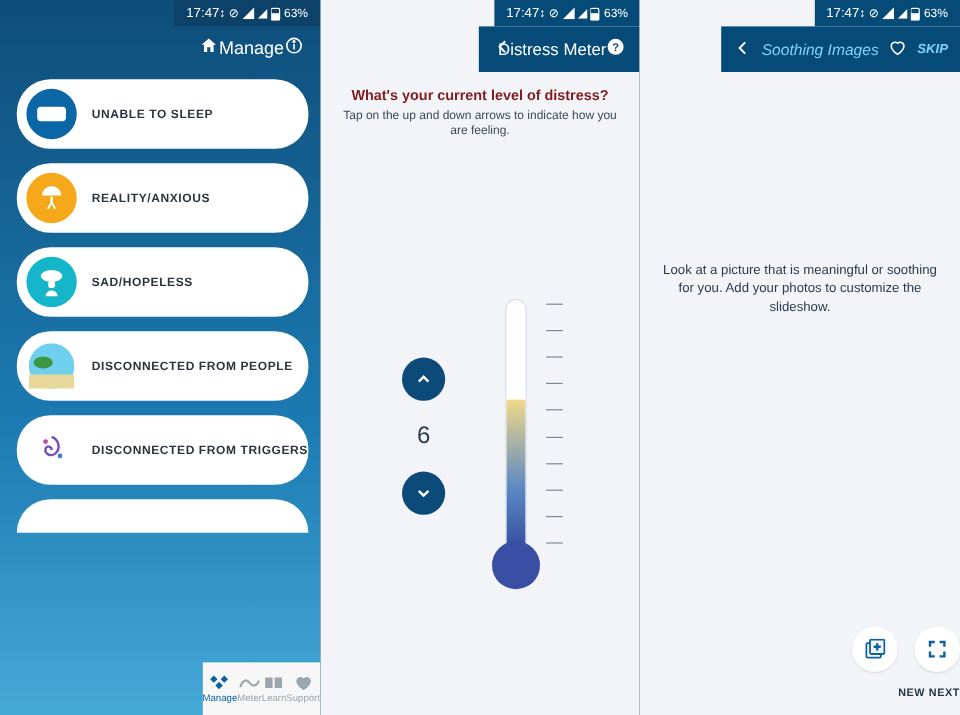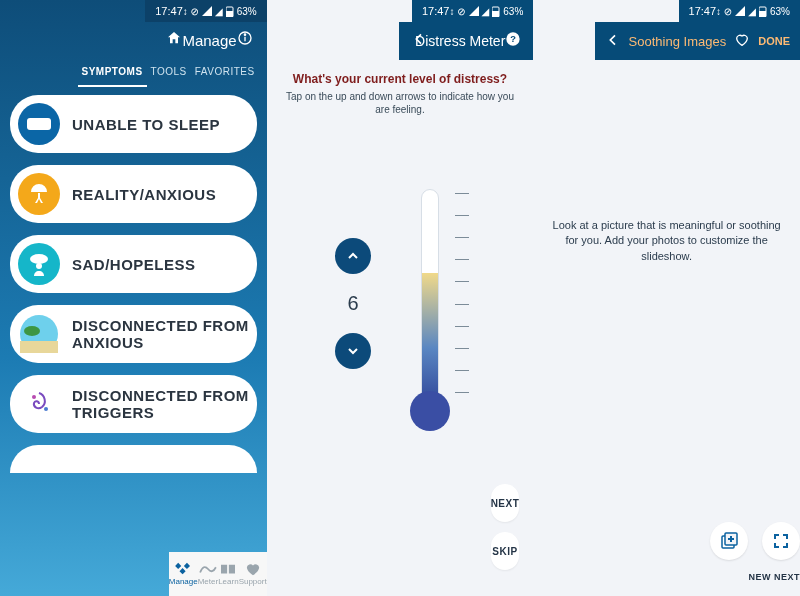--- a/index.html
+++ b/index.html
@@ -19,21 +19,21 @@
   .hdr-a { display: flex; align-items: center; justify-content: space-between; height: 36px; padding: 0 14px; color: #fff; }
   .hdr-a .ttl { font-size: 15px; font-weight: 400; }
   .tabs { display: flex; justify-content: space-around; padding: 0 8px; color: #cfe3ef; font-size: 10px; letter-spacing: 0.5px; }
   .tab { padding: 8px 4px 10px; position: relative; }
   .tab.active { color: #fff; font-weight: 600; }
   .tab.active::after { content: ""; position: absolute; left: 0; right: 0; bottom: 0; height: 2px; background: #fff; }
   .list { flex: 1; padding: 8px 10px 0 10px; overflow: hidden; }
   .item { background: #fff; border-radius: 28px; height: 58px; margin-bottom: 12px; display: flex; align-items: center; padding-left: 8px; }
   .item:last-child { margin-bottom: 0; }
   .icn { width: 42px; height: 42px; border-radius: 50%; display: flex; align-items: center; justify-content: center; margin-right: 12px; flex-shrink: 0; }
-  .item .lbl { font-size: 15px; letter-spacing: 0.5px; color: #2b3540; font-weight: 600; }
+  .item .lbl { font-size: 10px; letter-spacing: 0.5px; color: #2b3540; font-weight: 600; }
   .part { height: 28px; background: #fff; border-radius: 28px 28px 0 0; }
 
   .bottom-nav { height: 44px; background: #f7f7f7; display: flex; justify-content: space-around; align-items: center; }
   .bn { display: flex; flex-direction: column; align-items: center; font-size: 8px; color: #9aa5ad; gap: 1px; }
   .bn.active { color: #0b62a0; }
   .bn svg { width: 18px; height: 14px; }
 
   
   .screen-b { background: #f2f4f8; }
   .hdr-b { height: 38px; background: #064b78; color: #fff; display: flex; align-items: center; padding: 0 12px; }
@@ -49,21 +49,21 @@
   .tube { position: absolute; bottom: 34px; width: 18px; height: 210px; background: #fff; border: 1px solid #d7dee6; border-radius: 10px 10px 0 0; overflow: hidden; }
   .fill { position: absolute; bottom: 0; width: 100%; height: 60%; background: linear-gradient(#f0d98a, #5a87c2 60%, #354e9e); }
   .bulb { width: 40px; height: 40px; border-radius: 50%; background: #3a4ea4; position: absolute; bottom: 2px; }
   .ticks { position: absolute; right: -4px; bottom: 40px; height: 200px; display: flex; flex-direction: column; justify-content: space-between; }
   .ticks span { width: 14px; height: 1px; background: #7c8b98; display: block; }
   .b-actions { padding: 8px 14px 16px; }
   .wbtn { background: #fff; border-radius: 24px; height: 38px; display: flex; align-items: center; justify-content: center; font-size: 10px; font-weight: 600; letter-spacing: 0.5px; color: #243446; margin-bottom: 10px; box-shadow: 0 1px 2px rgba(0,0,0,0.06); }
 
   
   .screen-c { background: #f2f4f8; }
-  .hdr-c { height: 38px; background: #064b78; color: #fdba74; display: flex; align-items: center; padding: 0 10px; gap: 8px; font-size: 13px; }
+  .hdr-c { height: 38px; background: #064b78; color: #7dd3fc; display: flex; align-items: center; padding: 0 10px; gap: 8px; font-size: 13px; font-style: italic; }
   .hdr-c .ttl { flex: 1; text-align: center; font-size: 13px; }
   .done { font-size: 11px; font-weight: 600; }
   .hero { height: 140px; background: linear-gradient(#2a3b4a 0%, #4c6378 30%, #f4ce88 55%, #a56f3b 70%, #caa06a 100%); position: relative; overflow: hidden; }
   .sun { position: absolute; left: 50%; top: 40px; width: 28px; height: 28px; border-radius: 50%; background: radial-gradient(#fff7d6, #f6c25a 60%, transparent 72%); transform: translateX(-50%); box-shadow: 0 0 30px 12px rgba(246,194,90,0.5); }
   .clouds { position:absolute; top:12px; left:0; right:0; height:40px; background: linear-gradient(90deg, rgba(70,60,50,.6), rgba(90,80,65,.4)); }
   .c-body { padding: 18px 14px 0; text-align: center; font-size: 11px; color: #2b3c4d; line-height: 1.4; flex: 1; }
   .c-actions { display: flex; justify-content: center; gap: 14px; margin-top: auto; margin-bottom: 12px; }
   .circ { width: 38px; height: 38px; border-radius: 50%; background: #fff; display:flex; align-items:center; justify-content:center; color:#0b62a0; box-shadow: 0 1px 2px rgba(0,0,0,.1);}
   .newtool { text-align:center; font-size:9px; font-weight:700; letter-spacing:.5px; color:#243446; padding-bottom:14px;}
 
@@ -94,25 +94,20 @@
       <span><svg class="ico" viewBox="0 0 24 24" fill="#fff">
             <path d="M12 3l9 8h-3v9h-4v-6h-4v6H6v-9H3z"></path>
           </svg></span>
       <span class="ttl">Manage</span>
       <span><svg class="ico" viewBox="0 0 24 24" fill="none" stroke="#fff" stroke-width="2">
             <circle cx="12" cy="12" r="9"></circle>
             <line x1="12" y1="10" x2="12" y2="17"></line>
             <circle cx="12" cy="7" r="1" fill="#fff"></circle>
           </svg></span>
     </div>
-    <div class="tabs">
-      <div class="tab active">SYMPTOMS</div>
-      <div class="tab">TOOLS</div>
-      <div class="tab">FAVORITES</div>
-    </div>
     <div class="list">
       <div class="item">
         <div class="icn" style="background:#0b66a6">
             <svg width="26" height="18" viewBox="0 0 26 18">
               <rect x="1" y="3" width="24" height="12" rx="3" fill="#fff"></rect>
             </svg>
           </div>
         <span class="lbl">UNABLE TO SLEEP</span>
       </div>
       <div class="item">
@@ -134,21 +129,21 @@
         <span class="lbl">SAD/HOPELESS</span>
       </div>
       <div class="item">
         <div class="icn" style="background:#fff">
             <svg width="38" height="38" viewBox="0 0 38 38">
               <circle cx="19" cy="19" r="19" fill="#6ed0ec"></circle>
               <path d="M0 26h38v12H0z" fill="#e8d79a"></path>
               <ellipse cx="12" cy="16" rx="8" ry="5" fill="#3d9642"></ellipse>
             </svg>
           </div>
-        <span class="lbl">DISCONNECTED FROM ANXIOUS</span>
+        <span class="lbl">DISCONNECTED FROM PEOPLE</span>
       </div>
       <div class="item">
         <div class="icn" style="background:#fff">
             <svg width="30" height="30" viewBox="0 0 30 30">
               <path d="M15 4c6 2 8 10 3 14-4 3-9 0-8-4 1-3 5-2 5 1" fill="none" stroke="#7a4bbf" stroke-width="2"></path>
               <circle cx="10" cy="8" r="2" fill="#b84bb0"></circle>
               <circle cx="22" cy="20" r="2" fill="#4b7bd0"></circle>
             </svg>
           </div>
         <span class="lbl">DISCONNECTED FROM TRIGGERS</span>
@@ -235,45 +230,41 @@
               <span></span>
               <span></span>
               <span></span>
               <span></span>
               <span></span>
               <span></span>
             </div>
         </div>
       </div>
     </div>
-    <div class="b-actions">
-      <div class="wbtn">NEXT</div>
-      <div class="wbtn">SKIP</div>
-    </div>
   </div>
 
   <div class="screen screen-c">
     <div class="status status-c">
       <span>17:47</span>
       <span class="right">↕ ⊘ <svg width="10" height="10" viewBox="0 0 10 10">
             <path d="M0 10 L10 0 L10 10 Z" fill="#fff"></path>
           </svg> ◢ <svg width="8" height="11" viewBox="0 0 8 11">
             <rect x="0" y="1" width="7" height="10" rx="1" fill="none" stroke="#fff"></rect>
             <rect x="0" y="5" width="7" height="6" fill="#fff"></rect>
           </svg> <span>63%</span></span>
     </div>
     <div class="hdr-c">
       <span><svg class="ico" viewBox="0 0 24 24" fill="none" stroke="#fff" stroke-width="2.5">
             <path d="M15 5l-7 7 7 7"></path>
           </svg></span>
       <span class="ttl">Soothing Images</span>
       <span><svg class="ico" viewBox="0 0 24 24" fill="none" stroke="#fff" stroke-width="2">
             <path d="M12 20s-8-5-8-11a5 5 0 018-3 5 5 0 018 3c0 6-8 11-8 11z"></path>
           </svg></span>
-      <span class="done">DONE</span>
+      <span class="done">SKIP</span>
     </div>
     <div class="hero">
       <div class="clouds"></div>
       <div class="sun"></div>
     </div>
     <div class="c-body">Look at a picture that is meaningful or soothing for you. Add your photos to customize the slideshow.</div>
     <div class="c-actions">
       <div class="circ">
           <svg width="18" height="18" viewBox="0 0 18 18" fill="none" stroke="#0b62a0" stroke-width="1.5">
             <rect x="2" y="4" width="12" height="12" rx="1"></rect>

